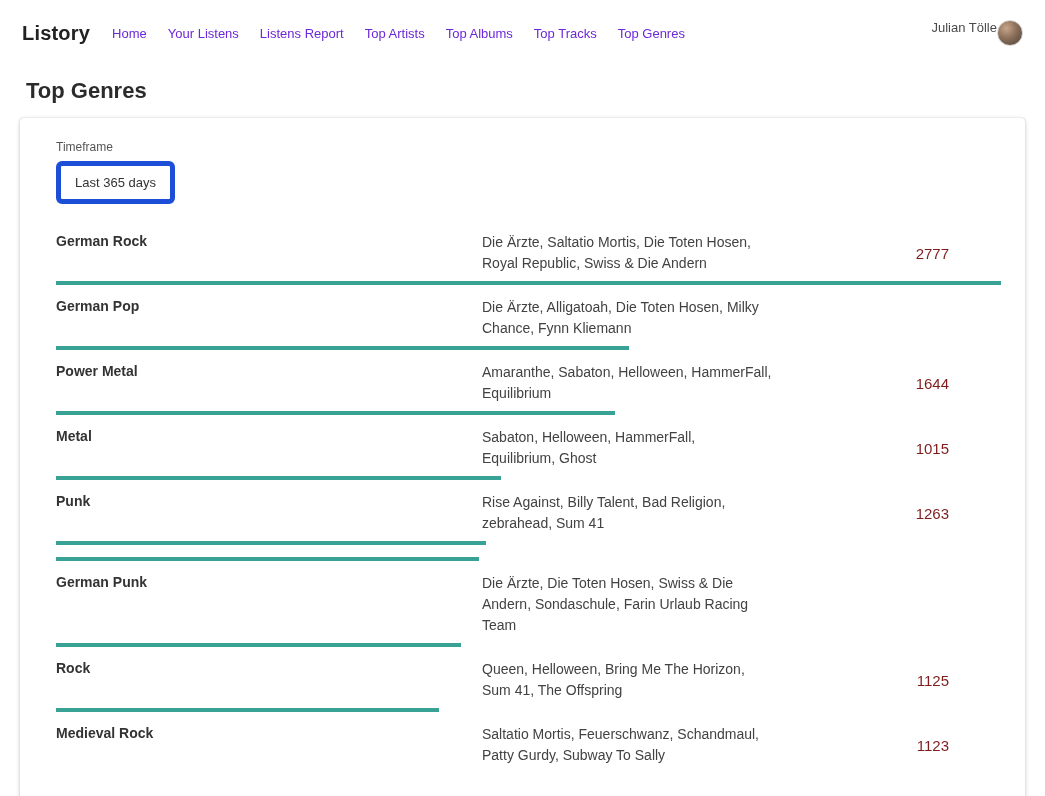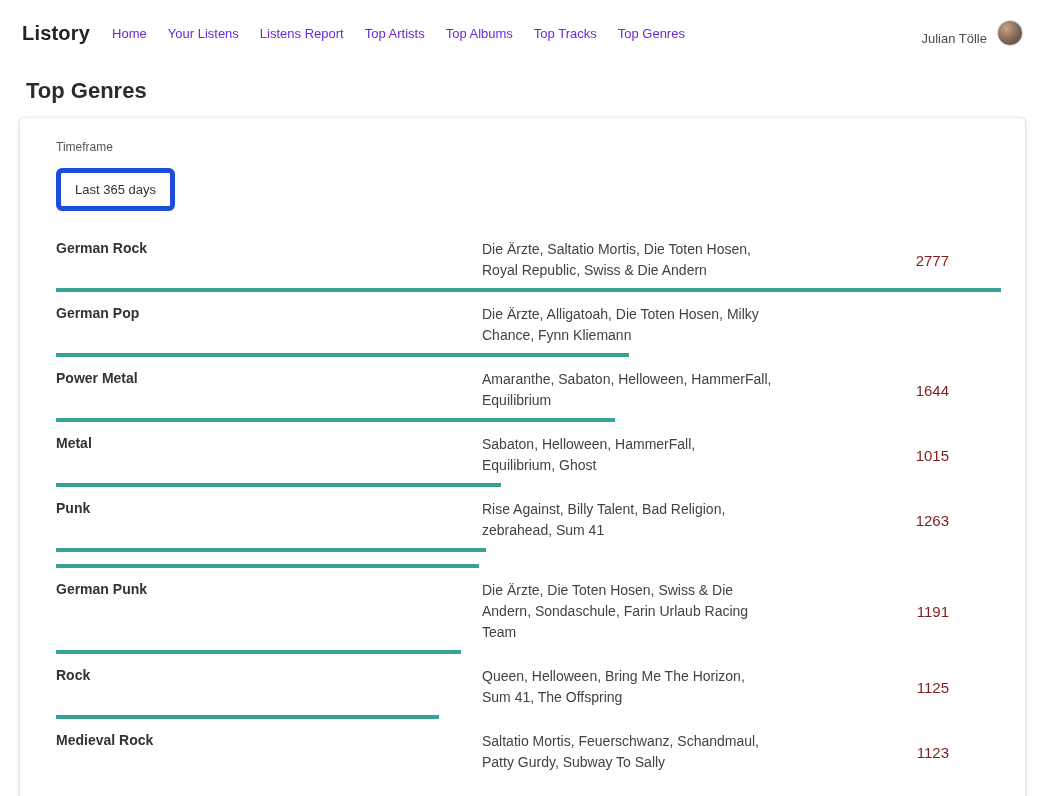--- a/index.html
+++ b/index.html
@@ -8,38 +8,38 @@
     width:1045px; height:796px; overflow:hidden;
     background:#ffffff; color:#212121;
     font-family:"Liberation Sans", sans-serif;
   }
 
   
   .navbar { display:flex; align-items:center; height:66px; padding:0 22px; background:#fff; }
   .brand { font-size:20px; font-weight:800; color:#222; margin-right:22px; letter-spacing:.2px; cursor:pointer; }
   .nav-links { display:flex; gap:21px; flex:1; align-items:center; }
   .nav-link { font-size:13px; color:#6d28d9; text-decoration:none; cursor:pointer; white-space:nowrap; }
-  .nav-right { display:flex; align-items:flex-end; gap:10px; }
+  .nav-right { display:flex; align-items:flex-start; }
   .user-name { font-size:13px; color:#4a4a4a; }
   .avatar {
     width:26px; height:26px; border-radius:50%;
     background: radial-gradient(circle at 35% 30%, #c9a58a 0%, #8a6f5a 45%, #4e4038 100%);
     border:1px solid #d6d6d6; cursor:pointer;
   }
 
   
   .page-title { font-size:22px; font-weight:700; color:#2b2b2b; margin:12px 26px 14px; }
 
   
   .card {
     margin:0 20px; background:#fff; border-radius:4px;
     box-shadow:0 1px 4px rgba(0,0,0,.22), 0 0 1px rgba(0,0,0,.18);
     padding:22px 24px 24px 36px;
   }
-  .filter-label { font-size:12px; color:#555; margin-bottom:14px; }
+  .filter-label { font-size:12px; color:#555; margin-bottom:7px; }
   .filter-button {
     display:inline-block; font-family:inherit; font-size:13px; color:#333;
     background:#fff; border:5px solid #1d4ed8; border-radius:6px;
     padding:9px 14px; cursor:pointer;
   }
 
   
   .table { margin-top:28px; }
   .row { margin-bottom:12px; }
   .row-main { display:grid; grid-template-columns:426px 300px 1fr; align-items:start; min-height:42px; }
@@ -127,21 +127,20 @@
       </div>
       <div class="row">
         <div class="bar-track">
           <div class="bar-fill" style="width: 44.72%; background: rgb(56, 162, 149);"></div>
         </div>
       </div>
       <div class="row">
         <div class="row-main">
           <div class="genre">German Punk</div>
           <div class="artists">Die Ärzte, Die Toten Hosen, Swiss &amp; Die Andern, Sondaschule, Farin Urlaub Racing Team</div>
-          <div class="count">1191</div>
         </div>
         <div class="bar-track">
           <div class="bar-fill" style="width: 42.89%; background: rgb(56, 162, 149);"></div>
         </div>
       </div>
       <div class="row">
         <div class="row-main">
           <div class="genre">Rock</div>
           <div class="artists">Queen, Helloween, Bring Me The Horizon, Sum 41, The Offspring</div>
           <div class="count">1125</div>

